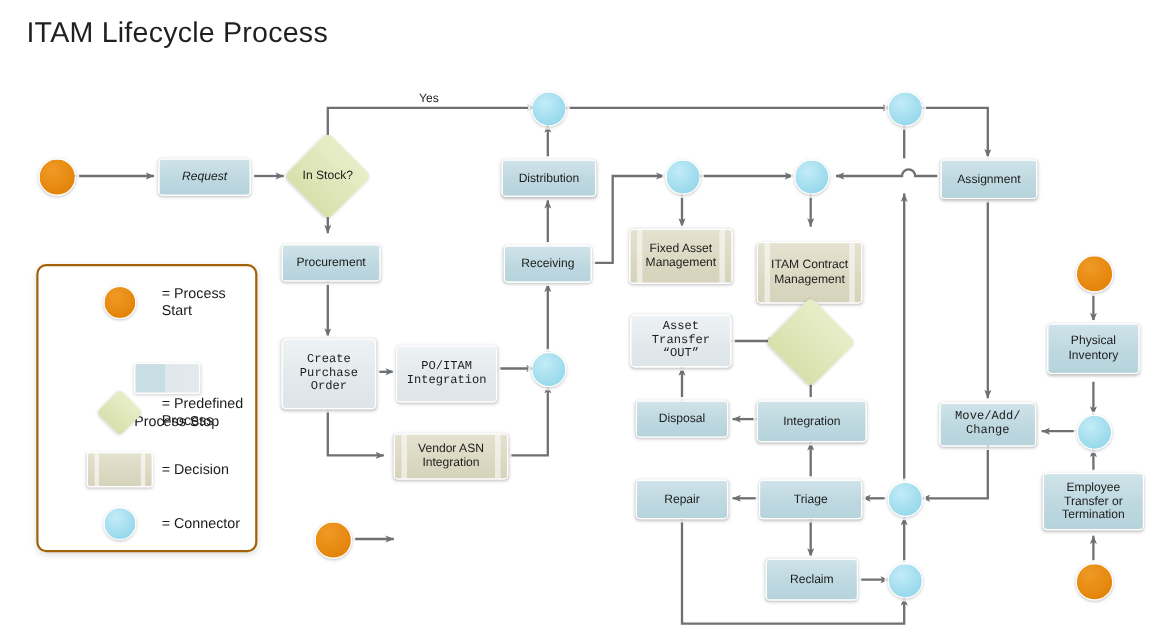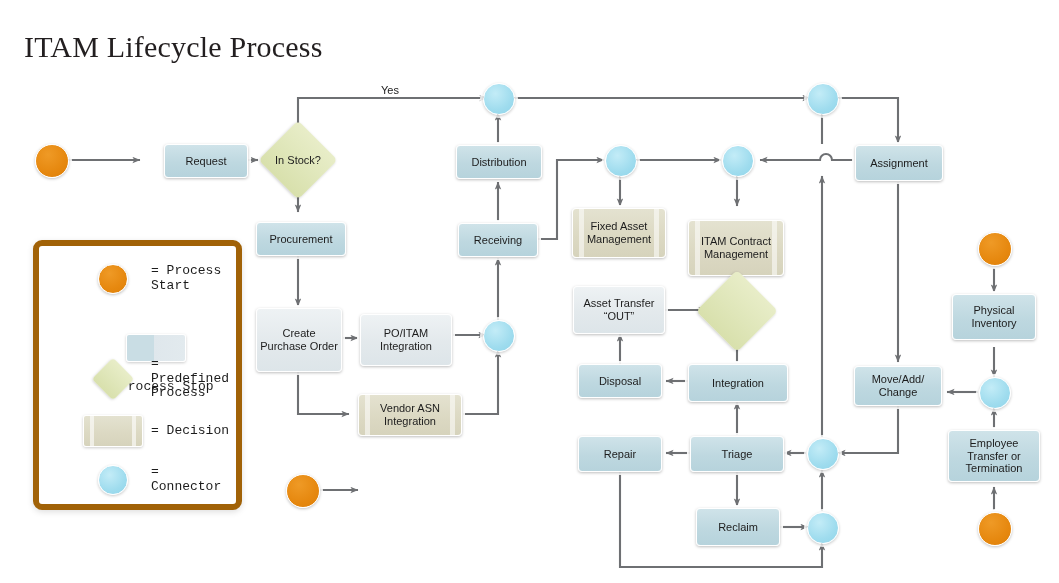--- a/index.html
+++ b/index.html
@@ -1,38 +1,38 @@
 <!DOCTYPE html>
 <html><head>
 <meta charset="utf-8">
 <style>
   html,body{margin:0;padding:0;background:#ffffff;}
   body{width:1059px;height:583px;overflow:hidden;
        font-family:"Liberation Sans","DejaVu Sans",sans-serif;}
   #stage{position:relative;width:1059px;height:583px;background:#fff;}
 
   #title{
-    position:absolute;left:24px;top:30px;
-    font-size:30px;font-weight:400;color:#231f20;
-    letter-spacing:0.2px;white-space:nowrap;font-family:Liberation Serif, serif;
+    position:absolute;left:24px;top:14px;
+    font-size:26px;font-weight:400;color:#231f20;
+    letter-spacing:0.2px;white-space:nowrap;
   }
 
   svg#wires{position:absolute;left:0;top:0;width:1059px;height:583px;}
 
   
   .node{position:absolute;box-sizing:border-box;display:flex;
         align-items:center;justify-content:center;text-align:center;
         font-size:11px;line-height:1.18;color:#1c1c1c;
         border-radius:4px;padding:2px 3px;}
   .shadow{box-shadow:0 1px 3px rgba(0,0,0,.26), 0 0 0 3px rgba(255,255,255,.92);}
 
   .process{background:linear-gradient(180deg,#cfe3e9 0%,#bed8e0 55%,#b6d3dc 100%);
            border:1px solid #ffffff;}
   .stop{background:linear-gradient(180deg,#eef2f4 0%,#e3e9ec 55%,#dde5e9 100%);
-        border:1px solid #ffffff;}
+        border:1px solid #ffffff;font-family:Liberation Mono, monospace;}
   .decision{background:linear-gradient(180deg,#e4e2d0 0%,#dcd9c3 55%,#d6d3bc 100%);
             border:1px solid #ffffff;}
   .decision::before,.decision::after{content:"";position:absolute;top:0;bottom:0;
         width:5px;background:rgba(255,255,255,.55);}
   .decision::before{left:6px;} .decision::after{right:6px;}
 
   
   .diamond{position:absolute;}
   .diamond .dshape{width:100%;height:100%;
       background:linear-gradient(180deg,#e8edc8 0%,#dfe6b9 55%,#d8e0ac 100%);
@@ -49,22 +49,22 @@
       box-shadow:0 1px 3px rgba(0,0,0,.22), 0 0 0 3px rgba(255,255,255,.85);}
   .start{position:absolute;border-radius:50%;
       background:radial-gradient(circle at 38% 30%,#ef9a26 0%,#e6880f 60%,#dd7f08 100%);
       border:1px solid #ffffff;
       box-shadow:0 1px 3px rgba(0,0,0,.25), 0 0 0 3px rgba(255,255,255,.9);}
 
   .edgelabel{position:absolute;font-size:11px;color:#1c1c1c;}
 
   
   #legend{position:absolute;left:33px;top:240px;width:197px;height:258px;
-      background:#ffffff;border:6px solid #a16207;border-radius:9px;
-      box-shadow:0 2px 6px rgba(0,0,0,.13);font-family:Liberation Mono, monospace;}
+      background:#ffffff;border:2px solid #a16207;border-radius:9px;
+      box-shadow:0 2px 6px rgba(0,0,0,.13);}
   .lgrow{position:absolute;display:flex;align-items:center;}
   .lgsw{position:relative;width:64px;height:34px;display:flex;
          align-items:center;justify-content:center;flex:0 0 64px;}
   .lgtext{font-size:13px;color:#1c1c1c;line-height:1.12;margin-left:6px;}
 
   .sw-circle-orange{width:28px;height:28px;border-radius:50%;
       background:radial-gradient(circle at 38% 30%,#ef9a26 0%,#e6880f 60%,#dd7f08 100%);
       border:1px solid #fff;box-shadow:0 1px 3px rgba(0,0,0,.25),0 0 0 3px rgba(255,255,255,.9);}
   .sw-circle-blue{width:28px;height:28px;border-radius:50%;
       background:radial-gradient(circle at 38% 32%,#c3ecf7 0%,#9fdcee 60%,#8fd4e9 100%);
@@ -176,21 +176,21 @@
       <path d="M994,428 L994,408" marker-end="url(#ah)"></path>
 
       <path d="M994,510 L994,487" marker-end="url(#ah)"></path>
 
       <path d="M320,490 L358,490" marker-end="url(#ah)"></path>
     </g>
   </svg>
 
   <div class="start" style="left:35px;top:144px;width:32px;height:32px;"></div>
 
-  <div class="node process shadow" style="left:164px;top:144px;width:84px;height:34px;">Request</div>
+  <div class="node process shadow" style="left:144px;top:144px;width:84px;height:34px;font-style:italic;">Request</div>
 
   <div class="diamond" style="left:270px;top:132px;width:56px;height:56px;">
     <div class="dshape"></div>
     <div class="dlabel">In Stock?</div>
   </div>
 
   <div class="node process shadow" style="left:256px;top:222px;width:90px;height:34px;">Procurement</div>
 
   <div class="node stop shadow" style="left:256px;top:308px;width:86px;height:64px;">Create Purchase Order</div>
 
@@ -221,21 +221,21 @@
   <div class="node process shadow" style="left:688px;top:364px;width:100px;height:38px;">Integration</div>
 
   <div class="node process shadow" style="left:578px;top:436px;width:84px;height:36px;">Repair</div>
 
   <div class="node process shadow" style="left:690px;top:436px;width:94px;height:36px;">Triage</div>
 
   <div class="node process shadow" style="left:855px;top:145px;width:88px;height:36px;">Assignment</div>
 
   <div class="node process shadow" style="left:696px;top:508px;width:84px;height:38px;">Reclaim</div>
 
-  <div class="node process shadow" style="left:854px;top:366px;width:88px;height:40px;">Move/Add/ Change</div>
+  <div class="node process shadow" style="left:854px;top:366px;width:88px;height:40px;font-family:Liberation Mono, monospace;">Move/Add/ Change</div>
 
   <div class="start" style="left:978px;top:232px;width:32px;height:32px;"></div>
 
   <div class="node process shadow" style="left:952px;top:294px;width:84px;height:46px;">Physical Inventory</div>
 
   <div class="node process shadow" style="left:948px;top:430px;width:92px;height:52px;">Employee Transfer or Termination</div>
 
   <div class="start" style="left:978px;top:512px;width:32px;height:32px;"></div>
 
   <div class="connector" style="left:483px;top:83px;width:30px;height:30px;"></div>

